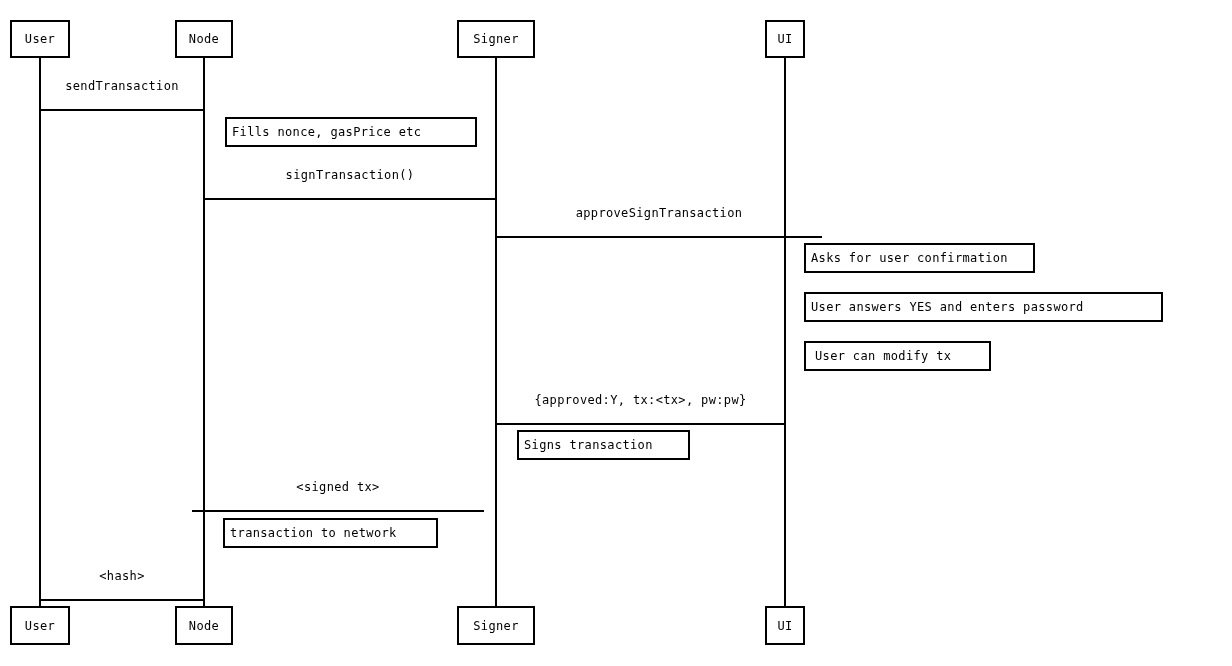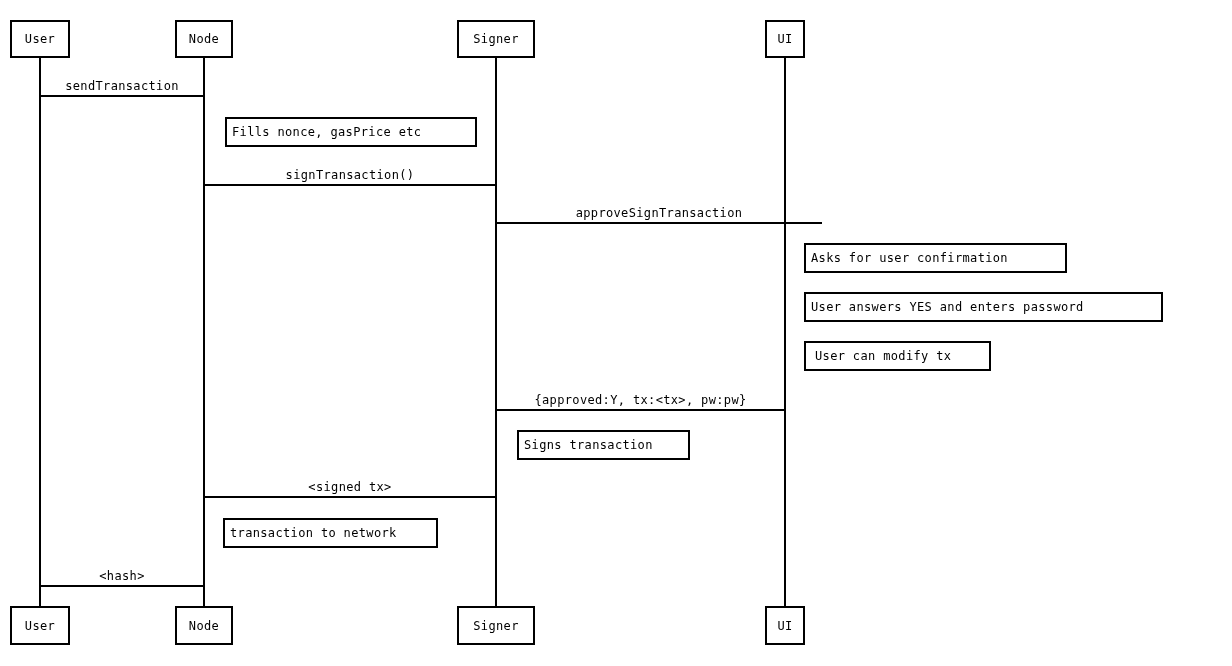--- a/index.html
+++ b/index.html
@@ -35,21 +35,21 @@
     background: #000000;
     z-index: 1;
   }
   .message {
     position: absolute;
     box-sizing: content-box;
     border-bottom: 2px solid #000000;
     display: flex;
     align-items: flex-end;
     justify-content: center;
-    padding-bottom: 2px;
+    padding-bottom: 16px;
     white-space: nowrap;
     z-index: 2;
   }
   .note {
     position: absolute;
     box-sizing: border-box;
     border: 2px solid #000000;
     background: #ffffff;
     display: flex;
     align-items: center;
@@ -71,25 +71,25 @@
   
   .lifeline-user   { left: 39px;  top: 58px; height: 548px; }
   .lifeline-node   { left: 203px; top: 58px; height: 548px; }
   .lifeline-signer { left: 495px; top: 58px; height: 548px; }
   .lifeline-ui     { left: 784px; top: 58px; height: 548px; }
   
   .msg-send-transaction    { left: 40px;  top: 70px;  width: 164px; height: 23px; }
   .msg-sign-transaction    { left: 204px; top: 159px; width: 292px; height: 23px; }
   .msg-approve-sign        { left: 496px; top: 197px; width: 326px; height: 23px; }
   .msg-approved-return     { left: 496px; top: 384px; width: 289px; height: 23px; }
-  .msg-signed-tx           { left: 204px; top: 471px; width: 292px; height: 23px; }
+  .msg-signed-tx           { left: 192px; top: 471px; width: 292px; height: 23px; }
   .msg-hash                { left: 40px;  top: 560px; width: 164px; height: 23px; }
   
   .note-fills-nonce        { left: 225px; top: 117px; width: 252px; height: 30px; }
-  .note-asks-confirmation  { left: 804px; top: 243px; width: 263px; height: 30px; }
+  .note-asks-confirmation  { left: 804px; top: 243px; width: 231px; height: 30px; }
   .note-user-answers       { left: 804px; top: 292px; width: 359px; height: 30px; }
   .note-user-modify        { left: 804px; top: 341px; width: 187px; height: 30px; padding-left: 9px; }
   .note-signs-transaction  { left: 517px; top: 430px; width: 173px; height: 30px; }
   .note-broadcasts         { left: 223px; top: 518px; width: 215px; height: 30px; }
 </style>
 </head>
 <body>
 
 <div class="diagram">
 

